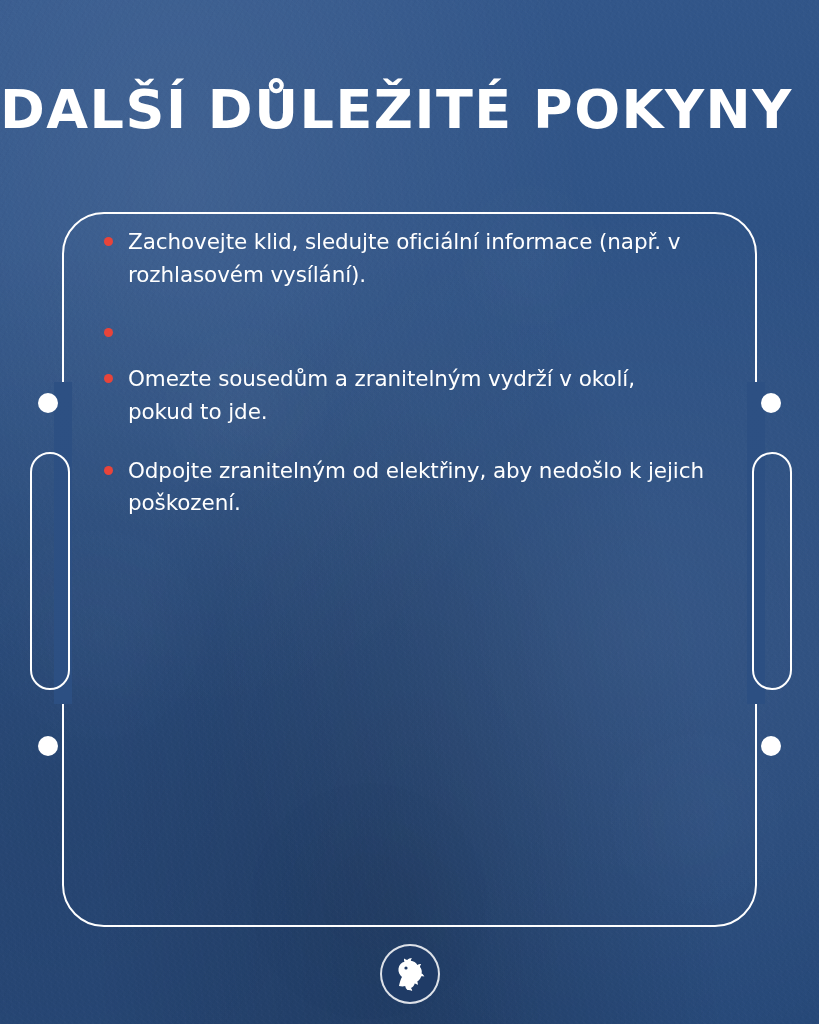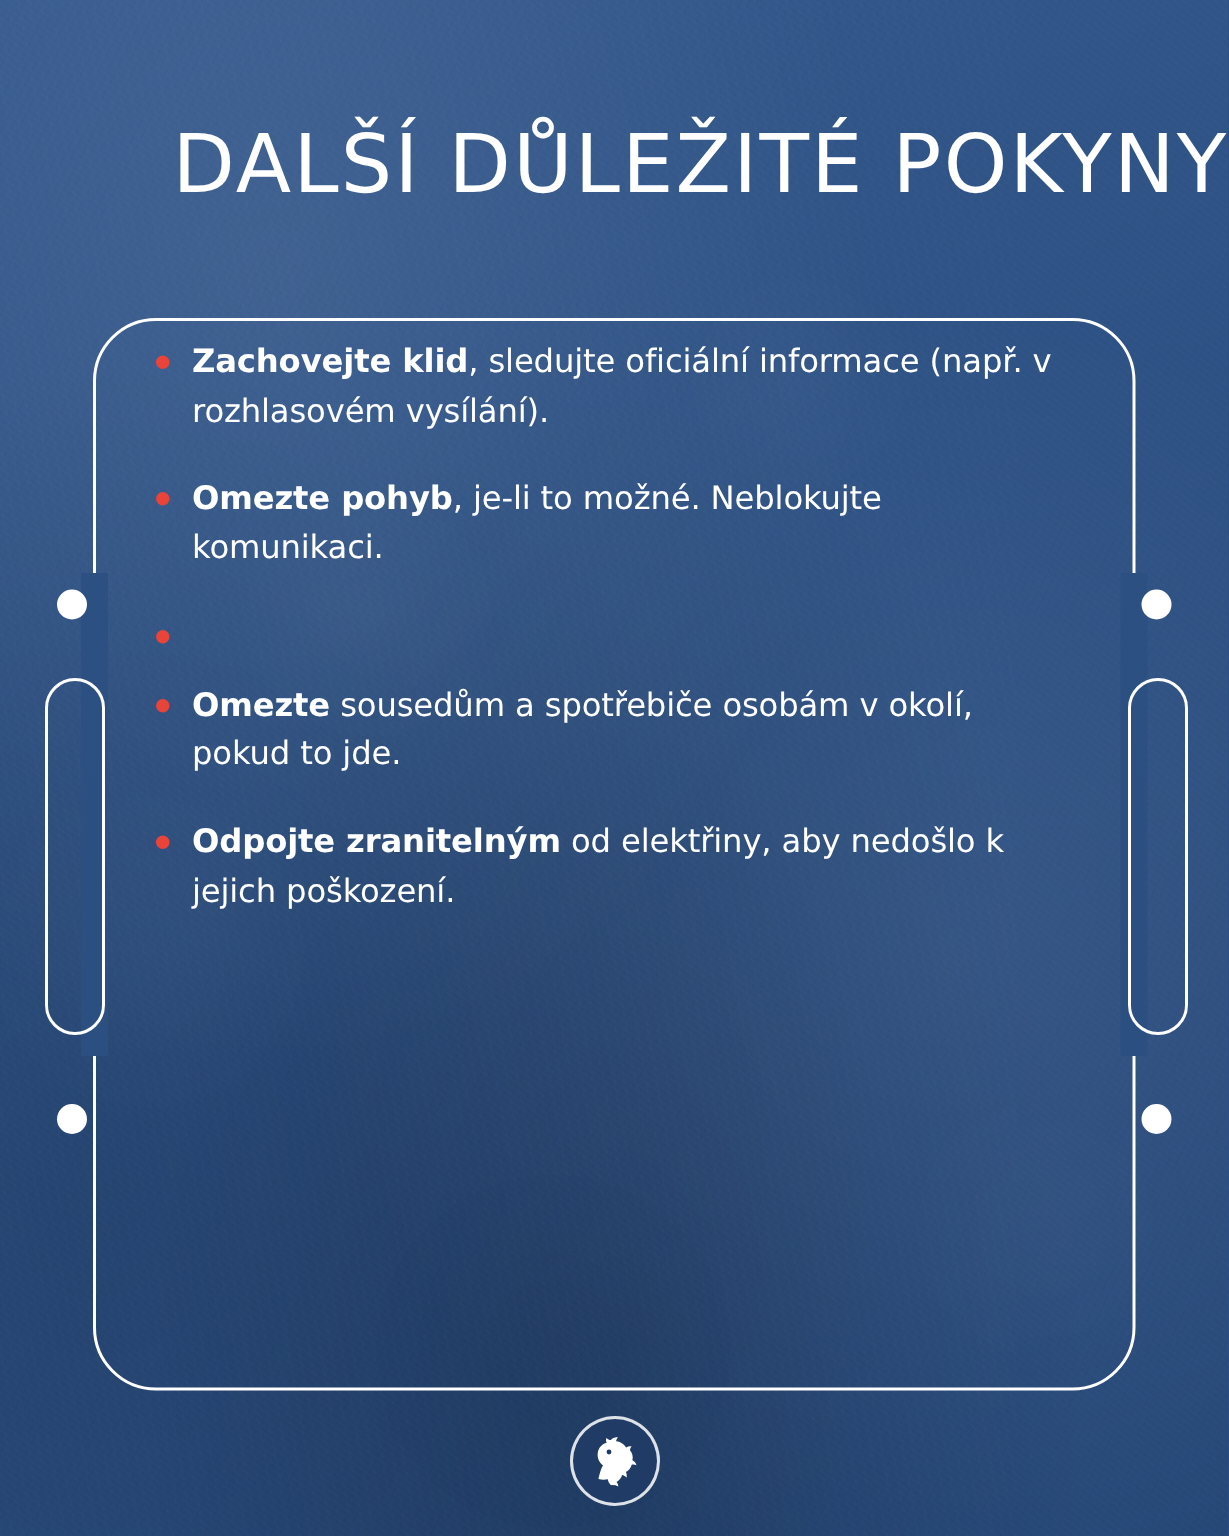--- a/index.html
+++ b/index.html
@@ -49,24 +49,24 @@
       radial-gradient(circle at 85% 80%, rgba(255,255,255,0.035), rgba(255,255,255,0) 11%),
       radial-gradient(circle at 45% 88%, rgba(0,0,0,0.06), rgba(0,0,0,0) 13%);
     pointer-events: none;
   }
 
   .title {
     position: absolute;
     top: 78px;
     left: 0;
     width: 100%;
-    text-align: right;
+    text-align: left;
     color: #ffffff;
     font-size: 54px;
-    font-weight: normal;
+    font-weight: bold;
     letter-spacing: 1.5px;
     text-transform: uppercase;
     font-family: "DejaVu Sans", sans-serif;
   }
 
   
   .frame {
     position: absolute;
     left: 62px;
     top: 212px;
@@ -143,21 +143,21 @@
     margin-right: 15px;
   }
   .item-text {
     color: #ffffff;
     font-size: 21.5px;
     line-height: 1.52;
     font-family: "DejaVu Sans", sans-serif;
     letter-spacing: -0.1px;
   }
   .item-text b {
-    font-weight: bold;
+    font-weight: normal;
   }
 
   .emblem {
     position: absolute;
     left: 50%;
     transform: translateX(-50%);
     top: 944px;
     width: 56px;
     height: 56px;
     border-radius: 50%;
@@ -192,37 +192,31 @@
 
   <div class="content">
 
     <div class="item">
       <span class="bullet"></span>
       <div class="item-text">
         <b>Zachovejte klid</b><span>, sledujte oficiální informace (např. v rozhlasovém vysílání).</span>
       </div>
     </div>
 
+
+
+    <div class="item">
+      <span class="bullet"></span>
+    </div>
+
+
     <div class="item">
       <span class="bullet"></span>
       <div class="item-text">
-        <b>Omezte pohyb</b><span>, je-li to možné. Neblokujte komunikaci.</span>
-      </div>
-    </div>
-
-
-    <div class="item">
-      <span class="bullet"></span>
-    </div>
-
-
-    <div class="item">
-      <span class="bullet"></span>
-      <div class="item-text">
-        <b>Omezte</b><span> sousedům a spotřebiče osobám v okolí, pokud to jde.</span>
+        <b>Omezte</b><span> sousedům a zranitelným vydrží v okolí, pokud to jde.</span>
       </div>
     </div>
 
     <div class="item">
       <span class="bullet"></span>
       <div class="item-text">
         <b>Odpojte zranitelným</b><span> od elektřiny, aby nedošlo k jejich poškození.</span>
       </div>
     </div>
 

